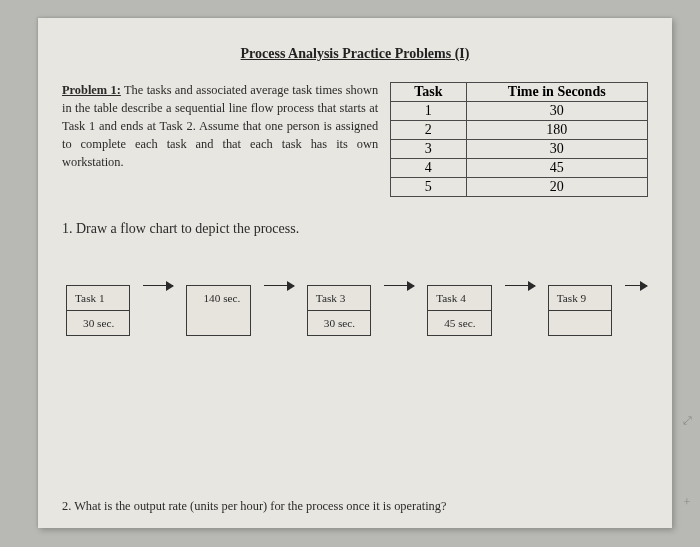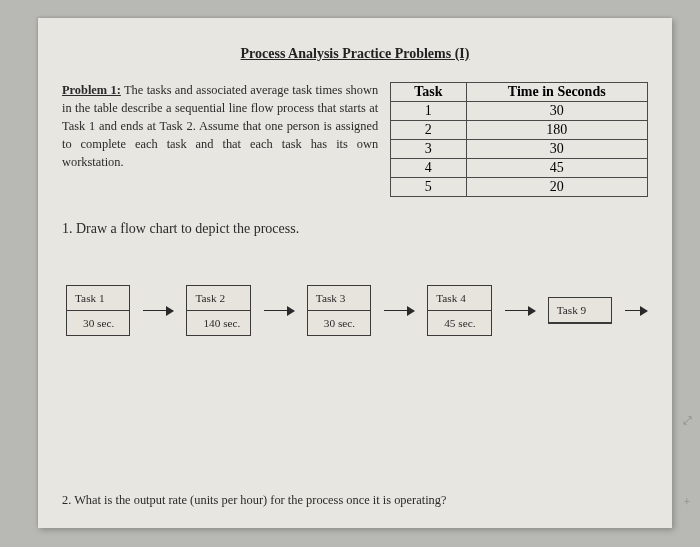--- a/index.html
+++ b/index.html
@@ -59,21 +59,20 @@
     .task-table th {
       font-weight: bold;
     }
     .q1 {
       font-size: 14px;
       color: #2a2a2a;
       margin-bottom: 48px;
     }
     .flow {
       display: flex;
-      align-items: center;
       margin: 0 0 0 4px;
       gap: 12px;
     }
     .flow-box {
       border: 1px solid #3a3a3a;
       width: 80px;
       background: #e6e4dd;
       font-size: 11.3px;
       color: #2a2a2a;
     }
@@ -105,21 +104,21 @@
       border-top: 5px solid transparent;
       border-bottom: 5px solid transparent;
     }
     .arrow.trail {
       flex: 0 0 22px;
     }
     .q2 {
       font-size: 12.4px;
       color: #2a2a2a;
       position: absolute;
-      bottom: 20px;
+      bottom: 14px;
       left: 24px;
     }
     .edge-icon {
       position: absolute;
       right: 6px;
       width: 14px;
       height: 14px;
       color: #888;
       font-size: 12px;
       line-height: 14px;
@@ -172,21 +171,20 @@
 
   <div class="q1">1. Draw a flow chart to depict the process.</div>
 
   <div class="flow">
     <div class="flow-box">
       <div class="fb-top">Task 1</div>
       <div class="fb-bot">30 sec.</div>
     </div>
     <div class="arrow"></div>
     <div class="flow-box">
-      <div class="fb-top">Task 2</div>
       <div class="fb-bot">140 sec.</div>
     </div>
     <div class="arrow"></div>
     <div class="flow-box">
       <div class="fb-top">Task 3</div>
       <div class="fb-bot">30 sec.</div>
     </div>
     <div class="arrow"></div>
     <div class="flow-box">
       <div class="fb-top">Task 4</div>

